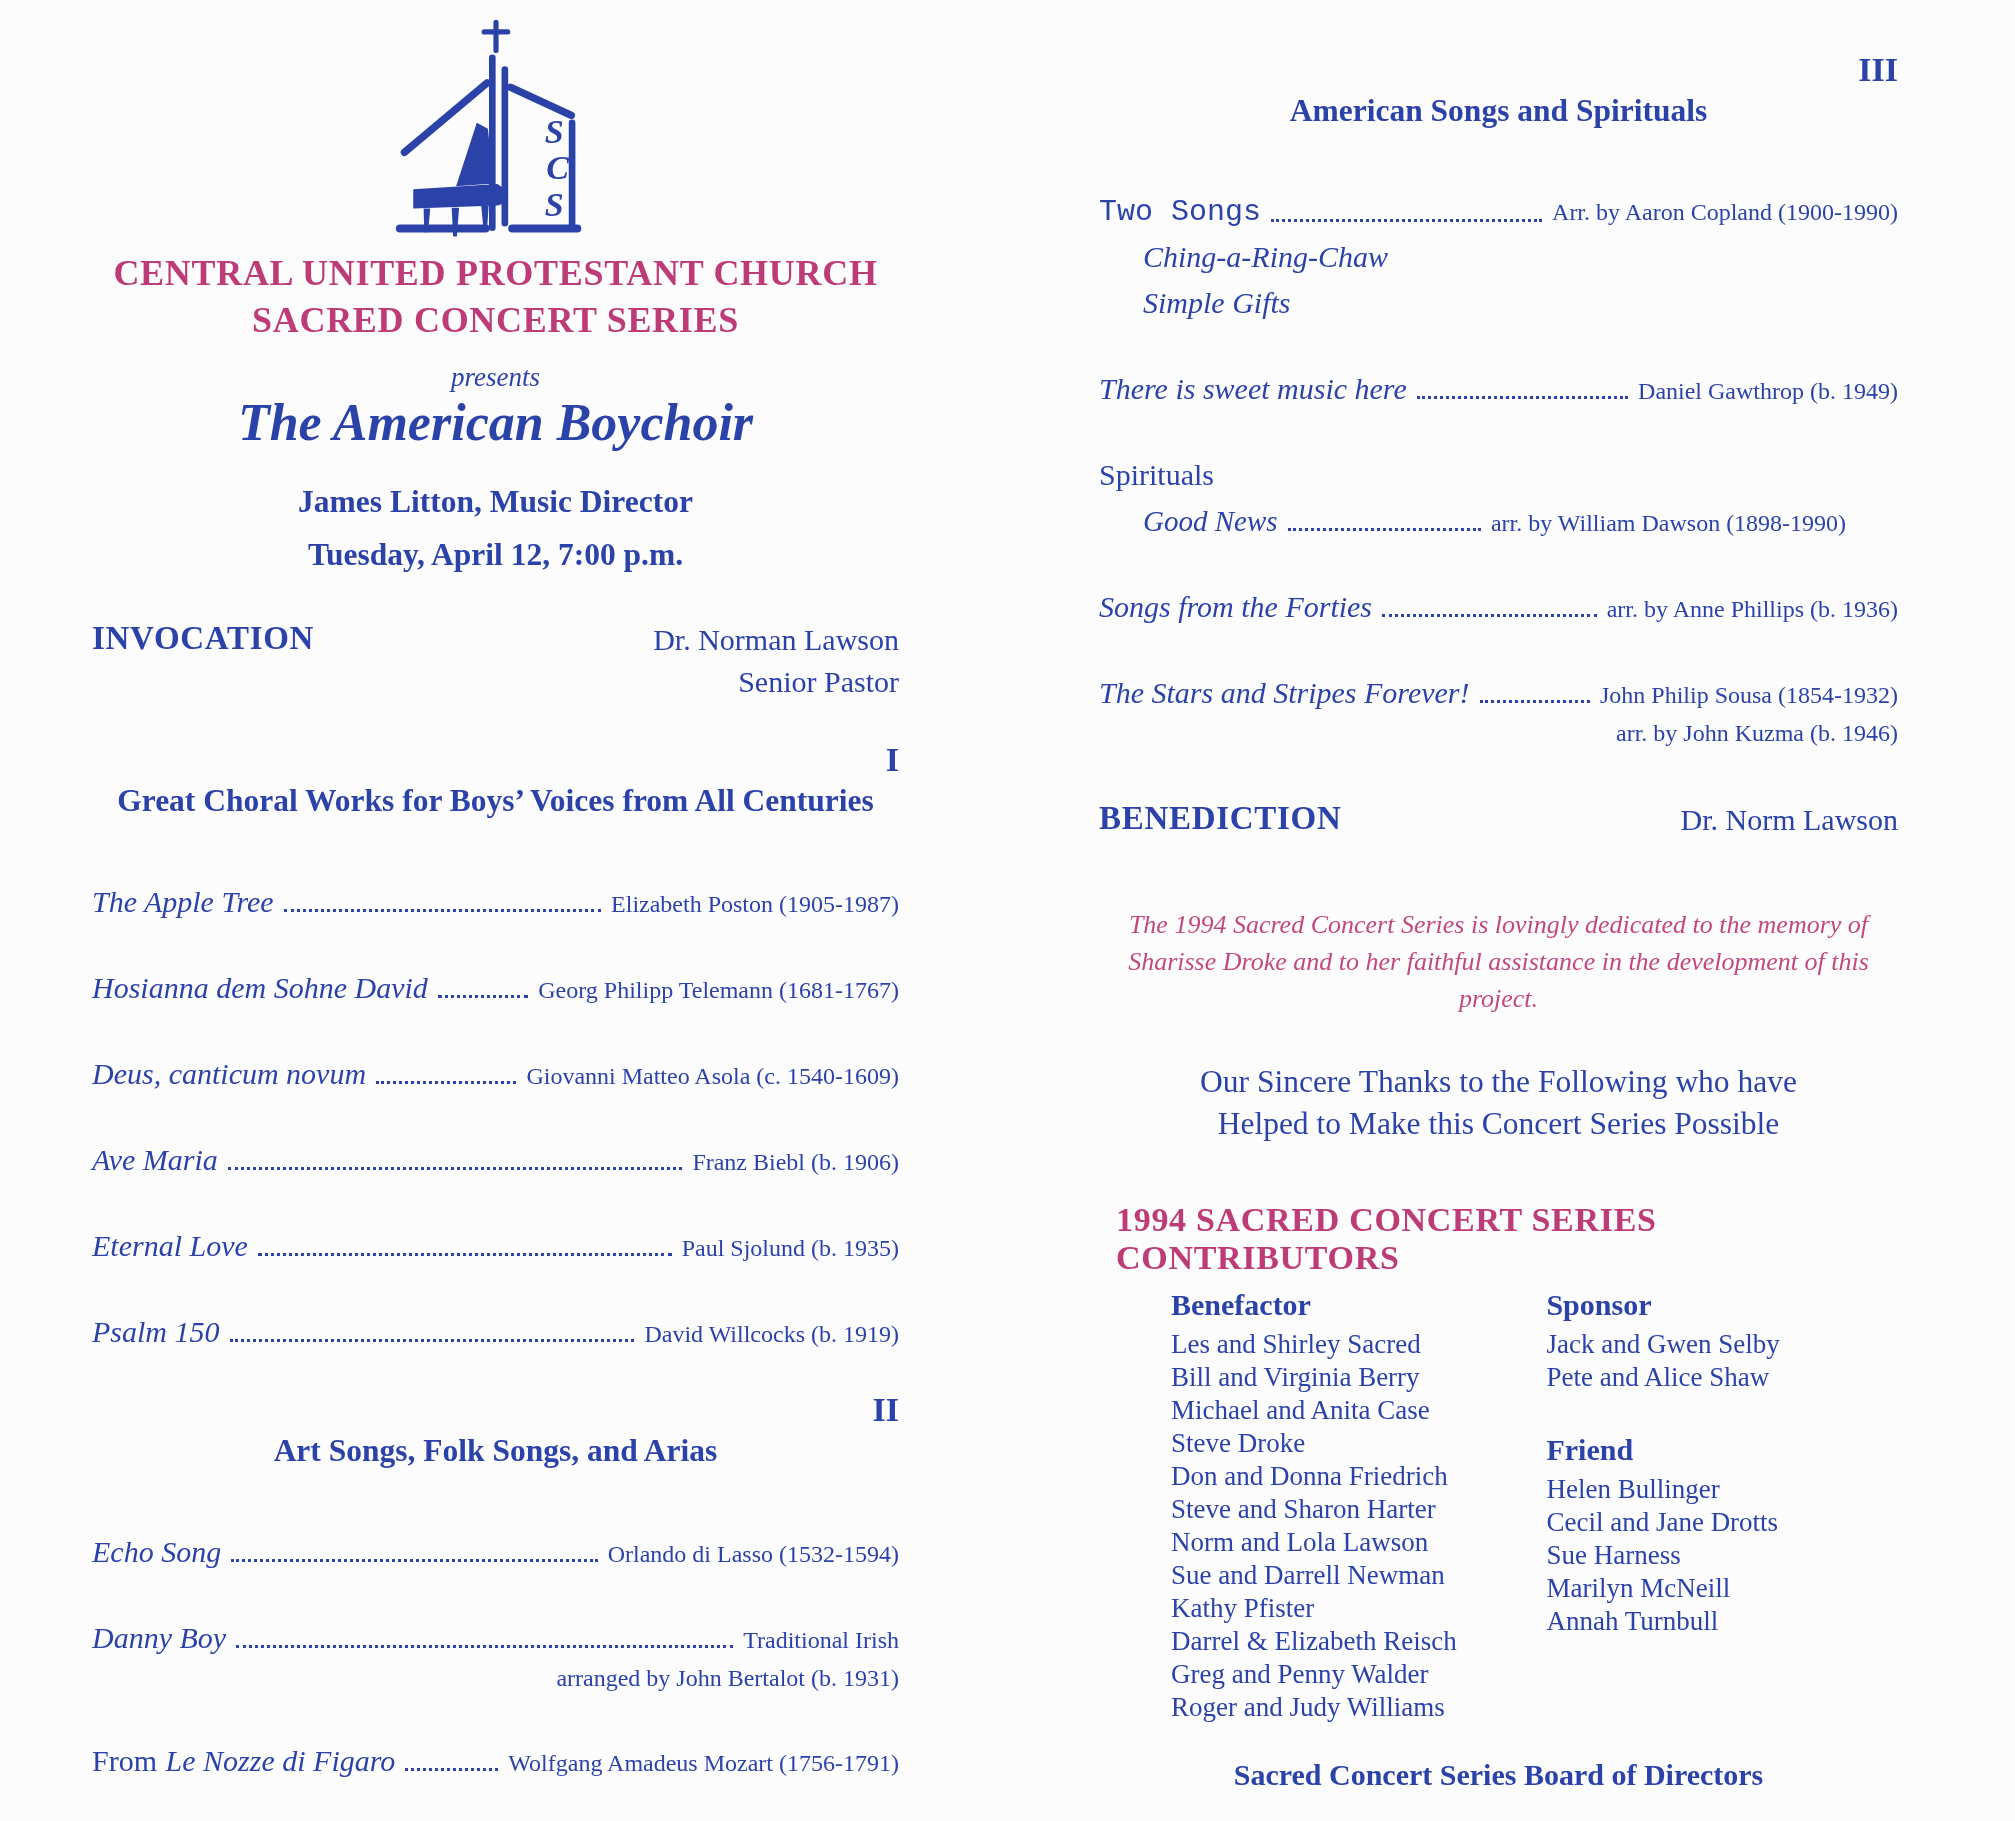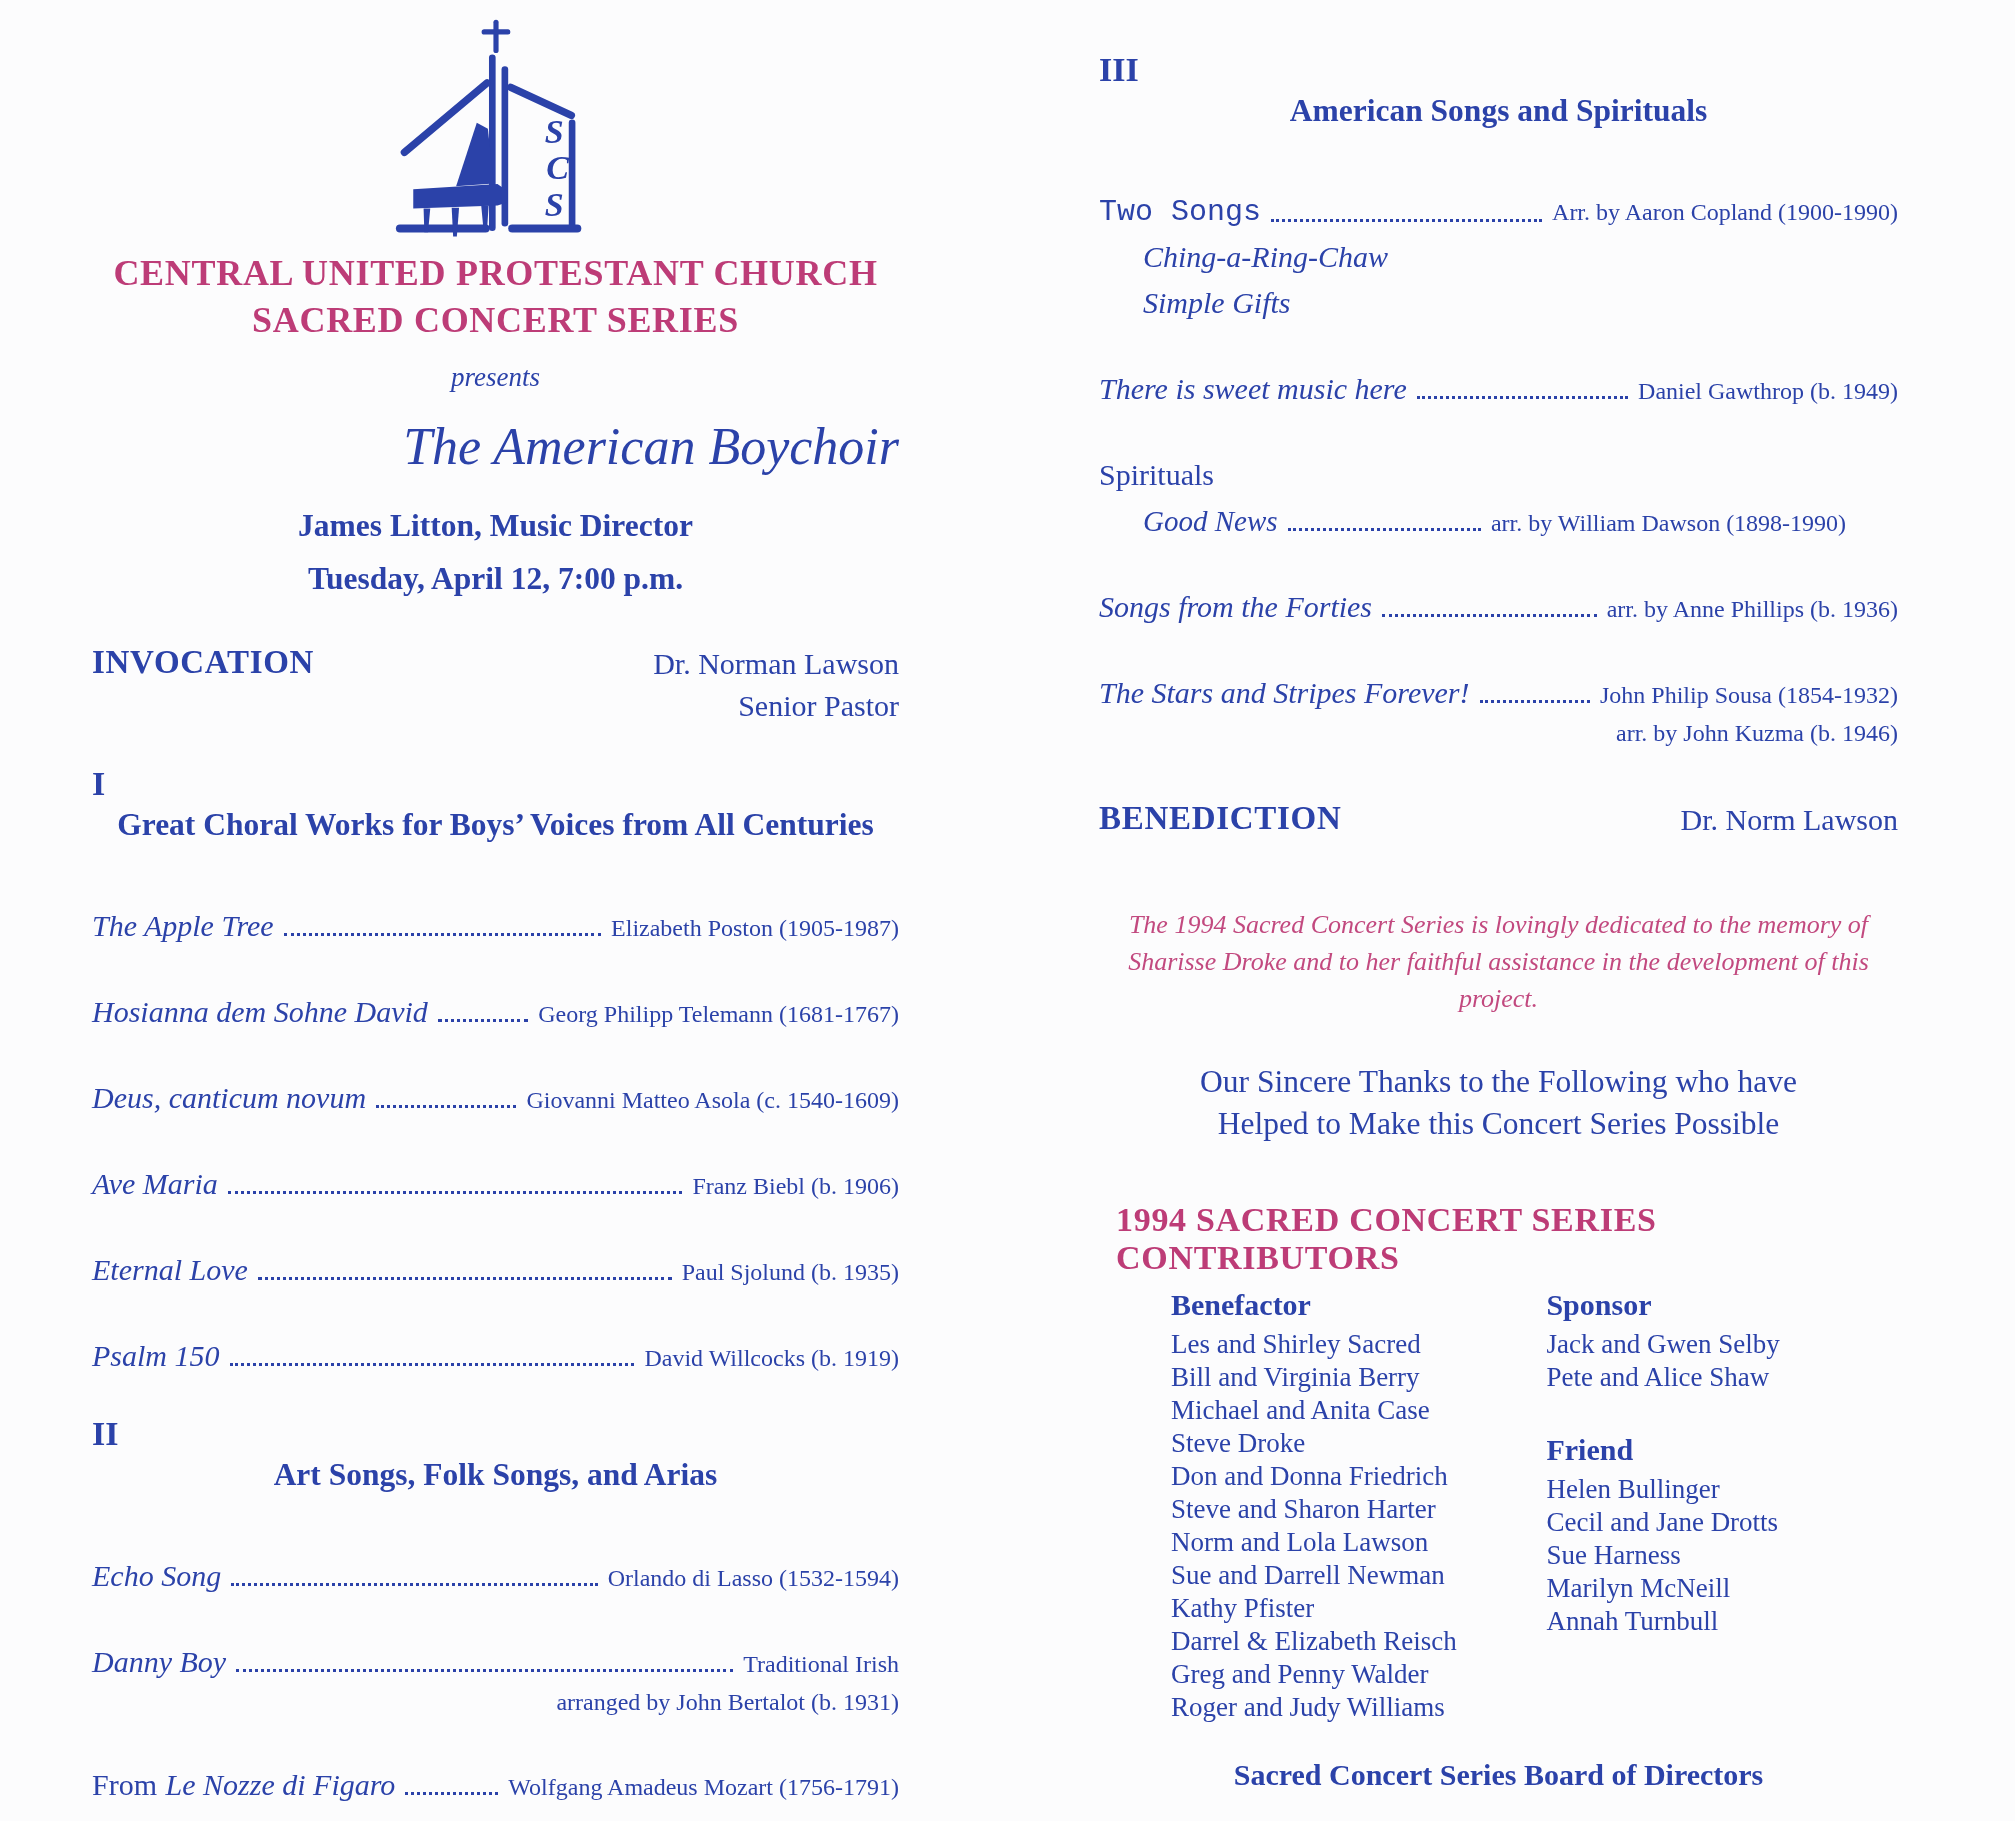--- a/index.html
+++ b/index.html
@@ -17,32 +17,32 @@
   .left-col  { position:absolute; left:92px;  top:11.5px; width:807px; }
   .right-col { position:absolute; left:1099px; top:21.5px; width:799px; }
 
   
   .logo-wrap { text-align:center; margin-bottom:7.2px; }
   .church-title {
     text-align:center; font-weight:bold; font-size:36px; line-height:47px;
     letter-spacing:0.7px; color:#bd3c77;
   }
   .presents { text-align:center; font-style:italic; font-size:27px; margin-top:18.6px; }
-  .choir-title { text-align:right; font-weight:normal; font-style:italic; font-size:52px; margin-top:24px; }
+  .choir-title { text-align:center; font-weight:bold; font-style:italic; font-size:52px; }
   .director  { text-align:center; font-weight:bold; font-size:31.5px; margin-top:31.5px; }
   .datetime  { text-align:center; font-weight:bold; font-size:31.5px; margin-top:17px; }
 
   
   .officiant-row { display:flex; justify-content:space-between; align-items:flex-end; margin-top:47px; }
   .label-caps { font-weight:bold; font-size:33px; letter-spacing:0.7px; }
   .right-name { font-size:30px; }
   .right-sub  { text-align:right; font-size:30px; margin-top:8px; }
 
   
-  .numeral    { text-align:left; font-weight:bold; font-size:34px; margin-top:42px; }
+  .numeral    { text-align:right; font-weight:bold; font-size:34px; margin-top:42px; }
   .sect-title { text-align:center; font-weight:bold; font-size:31.5px; margin-top:4.3px; }
 
   
   .prow { display:flex; align-items:baseline; }
   .song  { font-style:italic; font-size:30px; white-space:nowrap; }
   .song-roman { font-style:normal; font-size:30px; white-space:nowrap; margin-right:8.6px; }
   .upright { font-style:normal;font-family:Liberation Mono, monospace; }
   .leader {
     flex:1 1 auto; min-width:36px;
     border-bottom:3.6px dotted #2b42a9;

